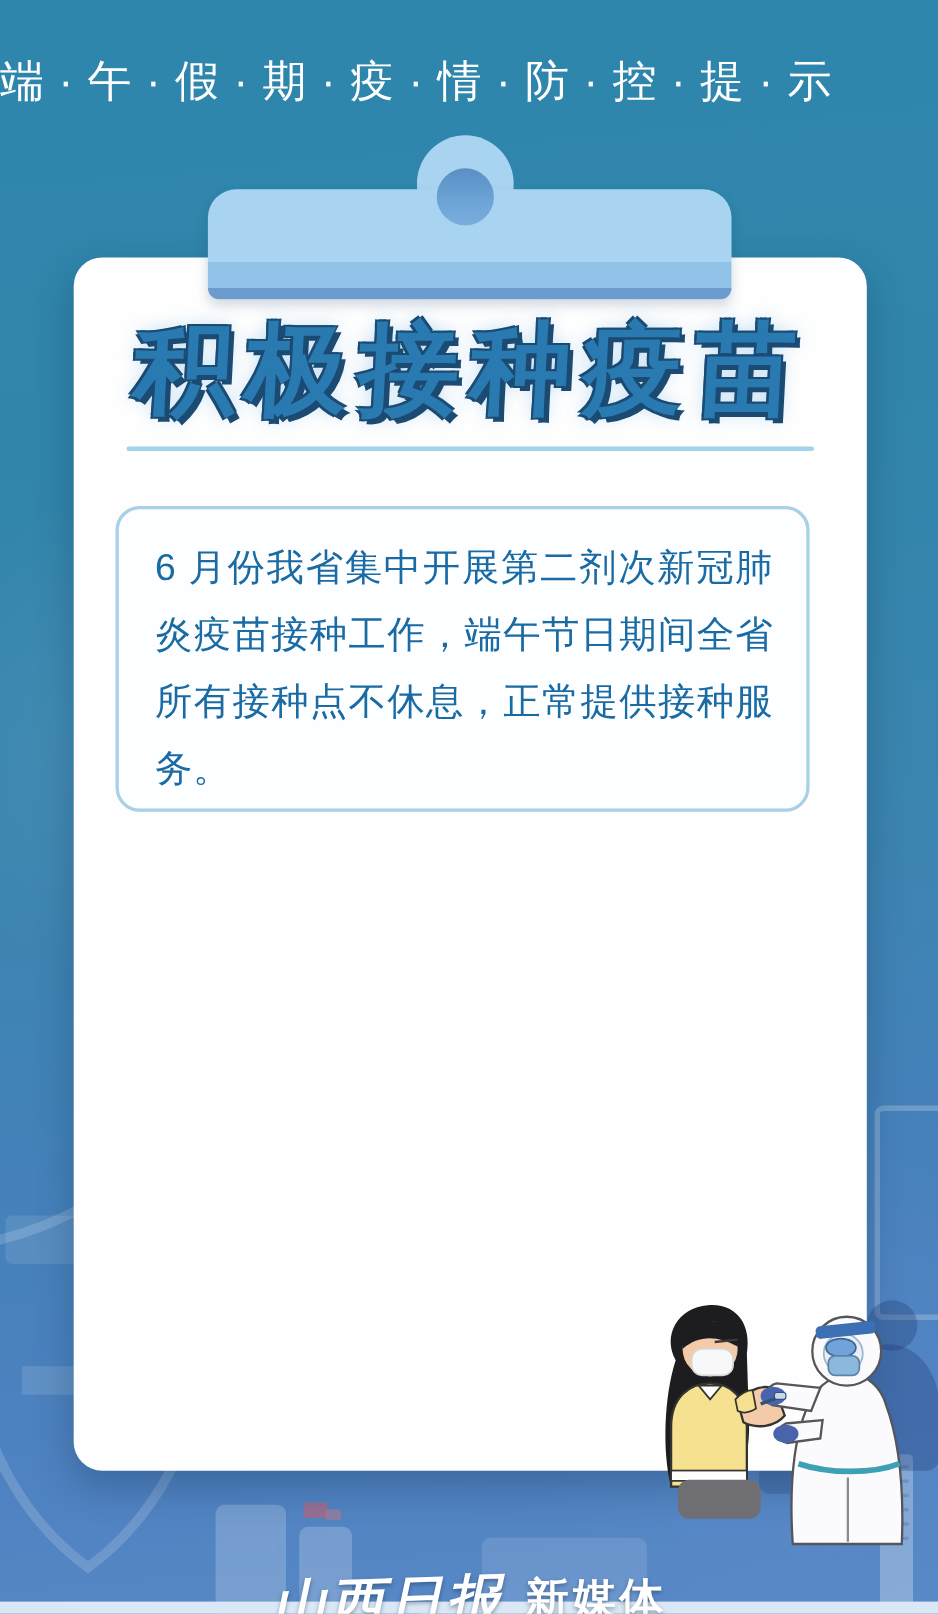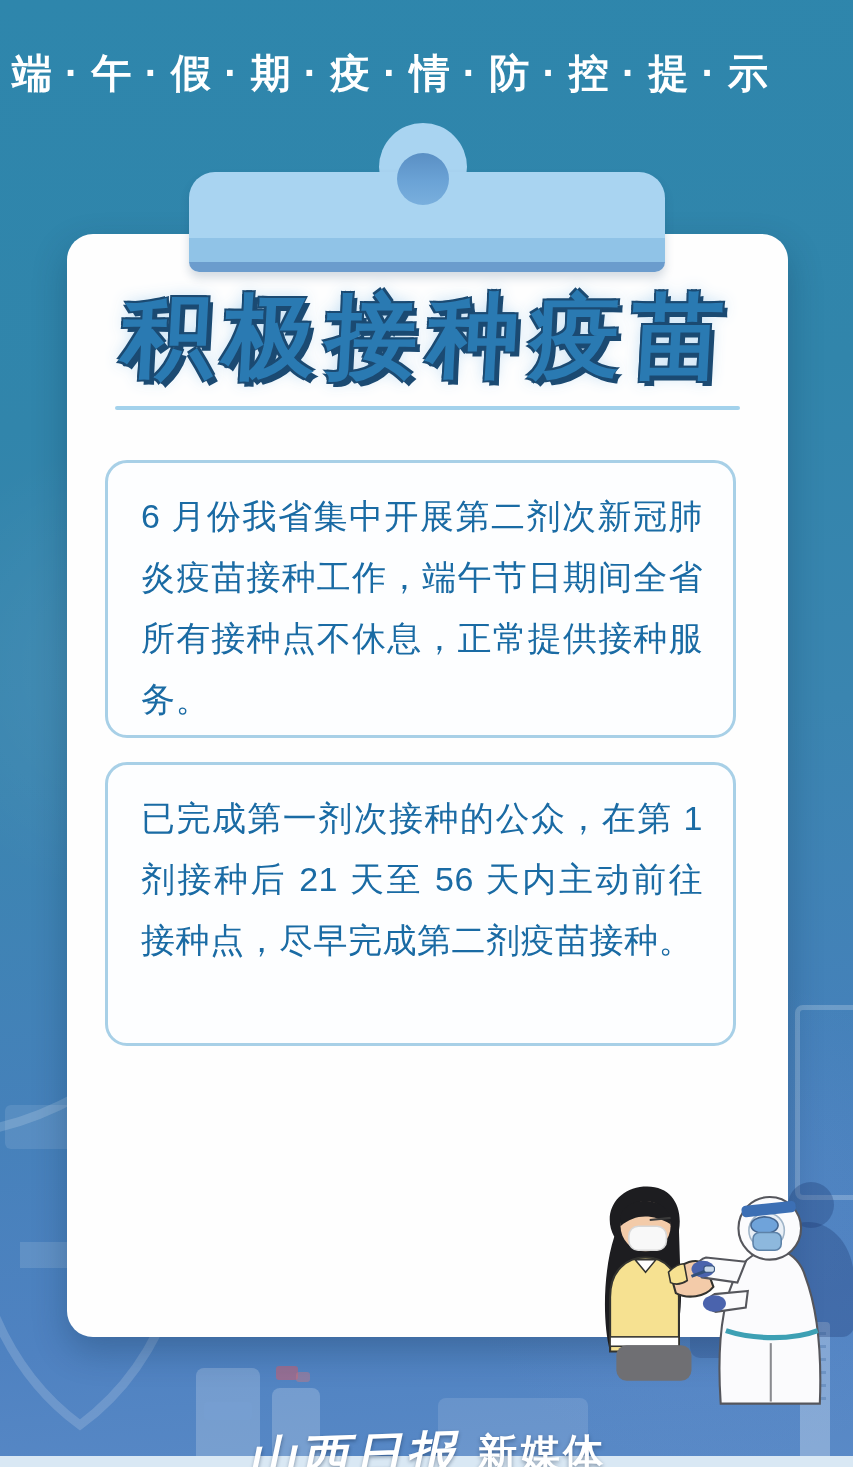--- a/index.html
+++ b/index.html
@@ -33,21 +33,21 @@
   .bg-ruler i{display:block;height:3px;background:rgba(90,130,180,.55);margin:10px 4px 0 12px;}
   .bg-person{background:rgba(26,54,110,.30);border-radius:50% 50% 12px 12px;}
   .person1{left:762px;top:1222px;width:92px;height:115px;}
   .person1h{left:788px;top:1182px;width:46px;height:46px;border-radius:50%;background:rgba(26,54,110,.30);}
   .person2{left:690px;top:1268px;width:70px;height:90px;background:rgba(26,54,110,.22);border-radius:50% 50% 10px 10px;}
   .bg-bottomstrip{left:0;top:1456px;width:853px;height:11px;background:#d9e8f4;}
 
   
   .header-line{
     position:absolute;left:0;top:46px;width:692px;text-align:center;
-    color:#ffffff;font-size:40px;font-weight:700;letter-spacing:1px;white-space:nowrap;padding-left:12px;
+    color:#ffffff;font-size:40px;font-weight:400;letter-spacing:1px;white-space:nowrap;
   }
 
   
   .card{
     position:absolute;left:67px;top:234px;width:721px;height:1103px;
     background:#fefefe;border-radius:26px;
     box-shadow:0 14px 34px rgba(10,40,70,.28);
   }
   
   .clip-tab{
@@ -144,23 +144,20 @@
 
   <div class="header-line">端 · 午 · 假 · 期 · 疫 · 情 · 防 · 控 · 提 · 示</div>
 
   <div class="card">
     <div class="card-title">积极接种疫苗</div>
     <div class="title-underline"></div>
 
     <div class="info-box box1">
       <p class="info-text">6 月份我省集中开展第二剂次新冠肺炎疫苗接种工作，端午节日期间全省所有接种点不休息，正常提供接种服务。</p>
     </div>
-    <div class="info-box box2">
-      <p class="info-text">已完成第一剂次接种的公众，在第 1 剂接种后 21 天至 56 天内主动前往接种点，尽早完成第二剂疫苗接种。</p>
-    </div>
   </div>
 
   <div class="clip-tab"></div>
   <div class="clip-hole"></div>
   <div class="clip-body"></div>
 
   <svg class="illustration" viewBox="0 0 240 230">
 
     <path d="M34 62 C22 40 36 16 62 14 C88 12 100 32 96 56 L98 118 C98 150 90 166 82 172 L30 172 C22 142 24 92 34 62 Z" fill="#1d1d20"></path>
 

